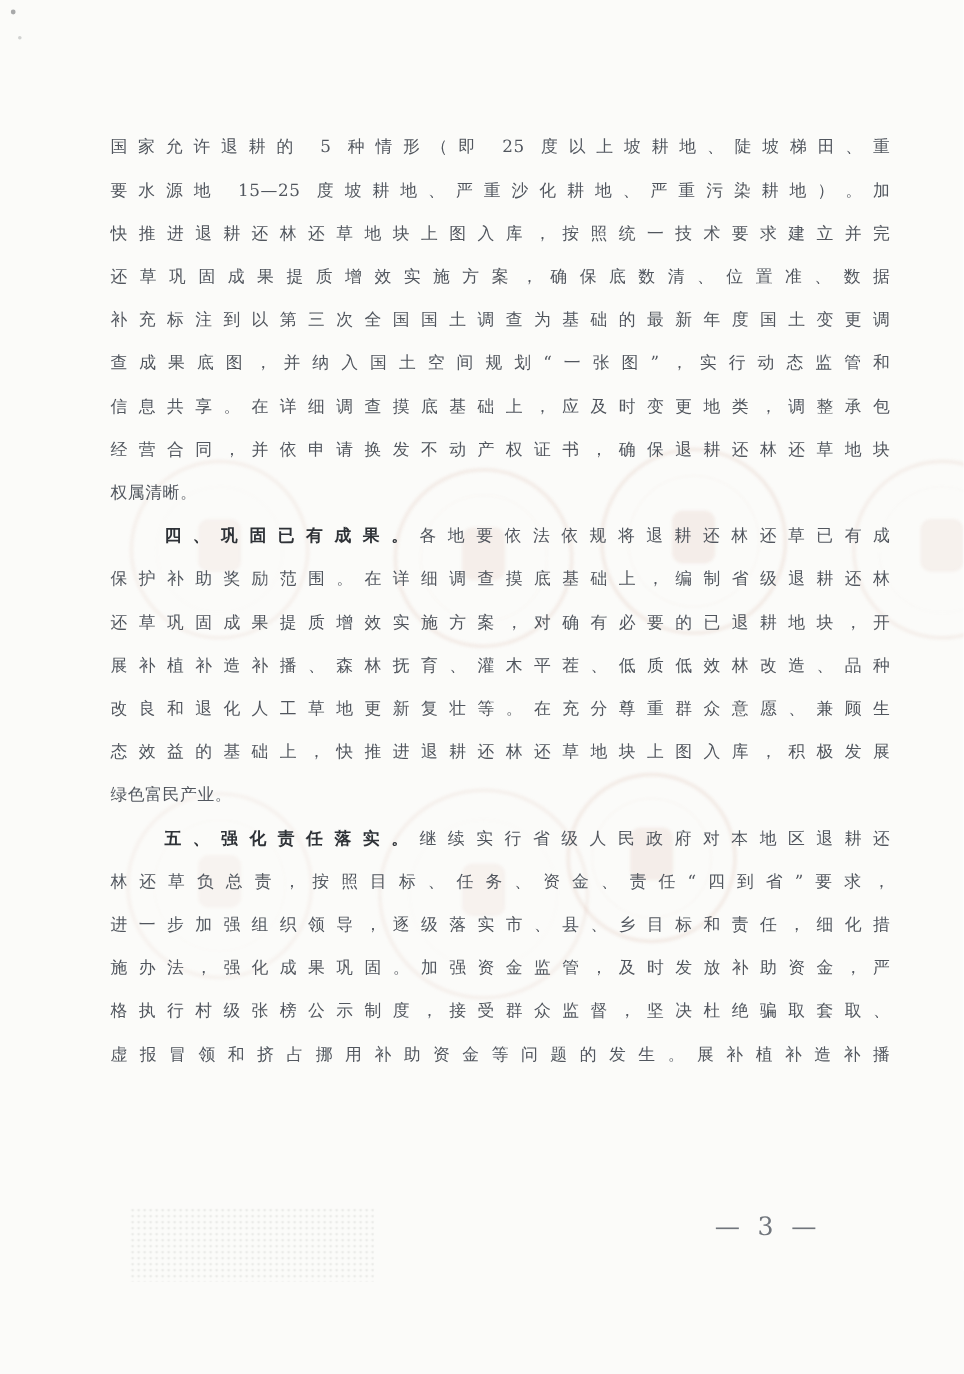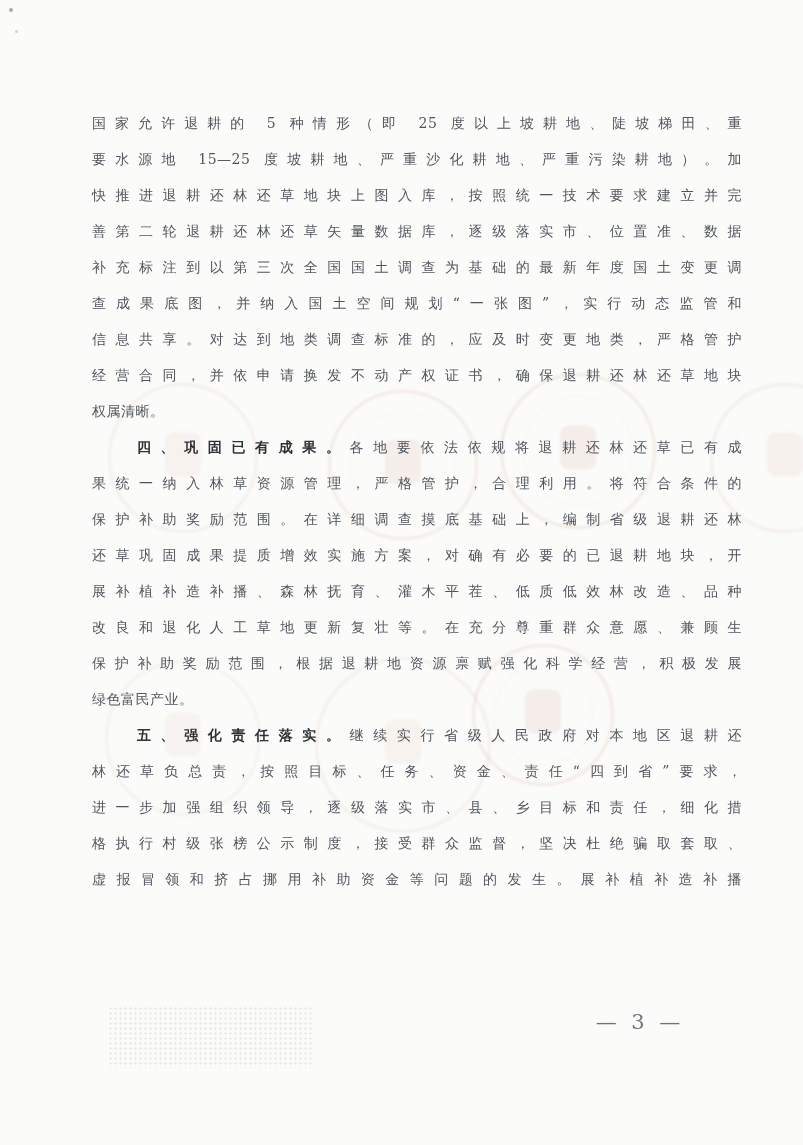--- a/index.html
+++ b/index.html
@@ -115,36 +115,36 @@
   <div class="seal" style="left:472px; top:644px; width:136px; height:136px; opacity:0.8;"></div>
 
   <div class="smudge"></div>
   <div class="speck" style="left:9px; top:8px; width:4px; height:4px;"></div>
   <div class="speck" style="left:15px; top:30px; width:3px; height:3px; opacity:.5;"></div>
 
   <div class="textblock" id="textblock">
       <div class="line">国家允许退耕的 5 种情形（即 25 度以上坡耕地、陡坡梯田、重</div>
       <div class="line">要水源地 15—25 度坡耕地、严重沙化耕地、严重污染耕地）。加</div>
       <div class="line">快推进退耕还林还草地块上图入库，按照统一技术要求建立并完</div>
-      <div class="line">善第二轮退耕还林还草矢量数据库，逐级落实市、位置准、数据</div>
+      <div class="line">还草巩固成果提质增效实施方案，确保底数清、位置准、数据</div>
       <div class="line">补充标注到以第三次全国国土调查为基础的最新年度国土变更调</div>
       <div class="line">查成果底图，并纳入国土空间规划“一张图”，实行动态监管和</div>
-      <div class="line">信息共享。对达到地类调查标准的，应及时变更地类，严格管护</div>
+      <div class="line">信息共享。在详细调查摸底基础上，应及时变更地类，调整承包</div>
       <div class="line">经营合同，并依申请换发不动产权证书，确保退耕还林还草地块</div>
       <div class="line end">权属清晰。</div>
       <div class="line indent"><span class="hd">四、巩固已有成果。</span>各地要依法依规将退耕还林还草已有成</div>
-      <div class="line">果统一纳入林草资源管理，严格管护，合理利用。将符合条件的</div>
       <div class="line">保护补助奖励范围。在详细调查摸底基础上，编制省级退耕还林</div>
       <div class="line">还草巩固成果提质增效实施方案，对确有必要的已退耕地块，开</div>
       <div class="line">展补植补造补播、森林抚育、灌木平茬、低质低效林改造、品种</div>
       <div class="line">改良和退化人工草地更新复壮等。在充分尊重群众意愿、兼顾生</div>
-      <div class="line">保护补助奖励范围，根据退耕地资源禀赋强化科学经营，积极发展</div>
+      <div class="line">态效益的基础上，快推进退耕还林还草地块上图入库，积极发展</div>
       <div class="line end">绿色富民产业。</div>
       <div class="line indent"><span class="hd">五、强化责任落实。</span>继续实行省级人民政府对本地区退耕还</div>
       <div class="line">林还草负总责，按照目标、任务、资金、责任“四到省”要求，</div>
       <div class="line">进一步加强组织领导，逐级落实市、县、乡目标和责任，细化措</div>
+      <div class="line">施办法，强化成果巩固。加强资金监管，及时发放补助资金，严</div>
       <div class="line">格执行村级张榜公示制度，接受群众监督，坚决杜绝骗取套取、</div>
       <div class="line">虚报冒领和挤占挪用补助资金等问题的发生。展补植补造补播</div>
     </div>
 
   <div class="pagenum">— 3 —</div>
 
 </div>
 
 </body></html>

